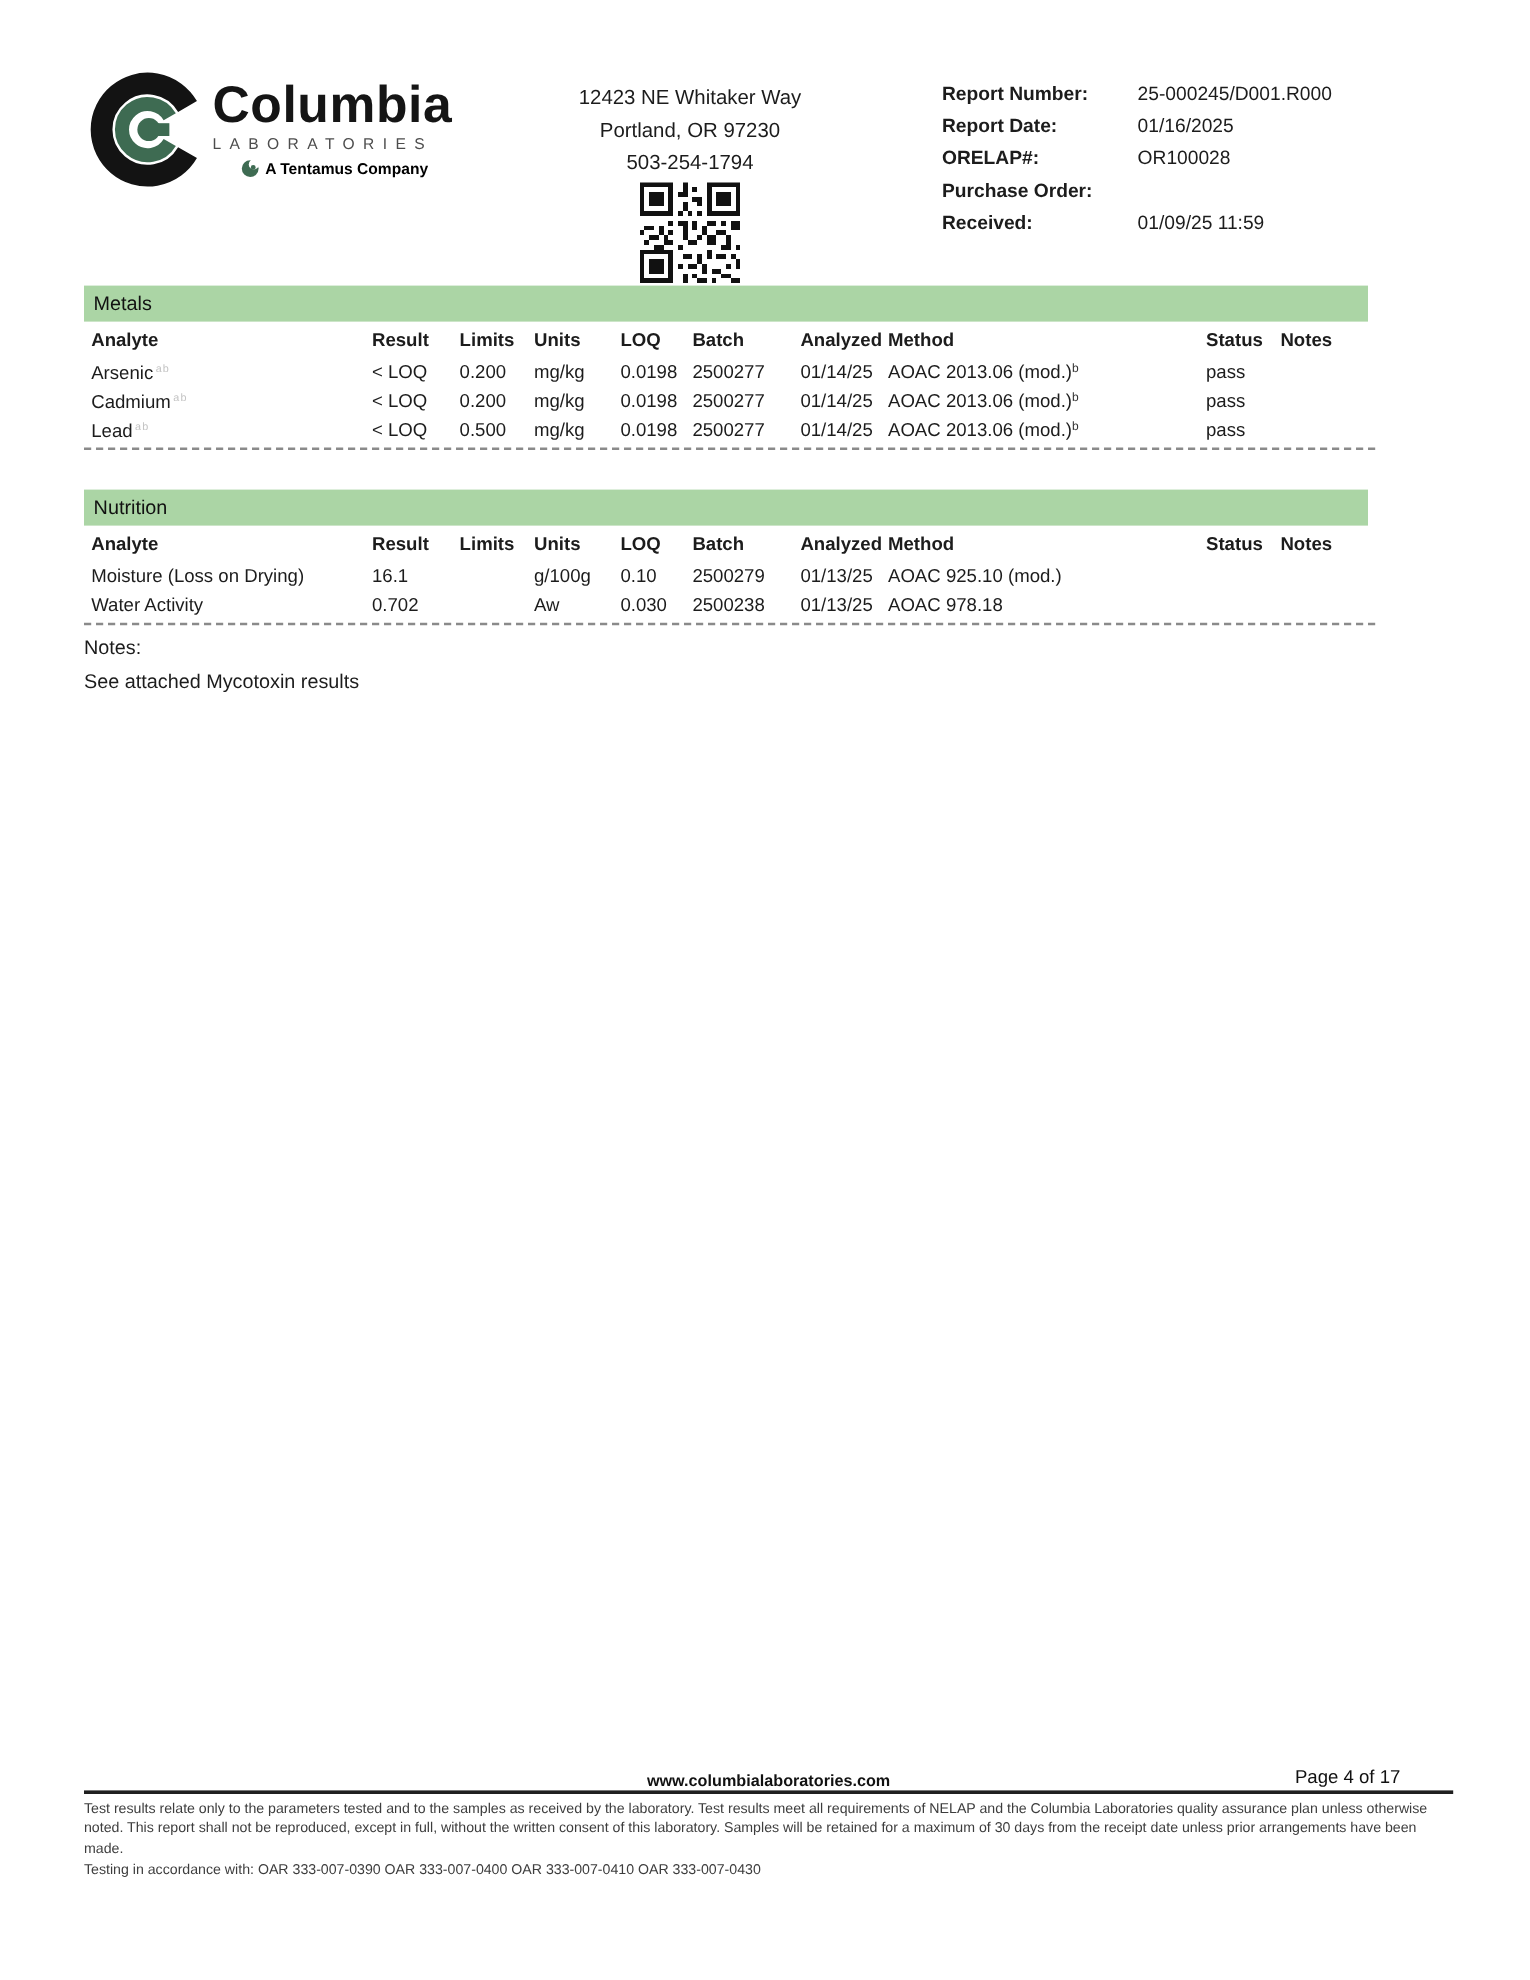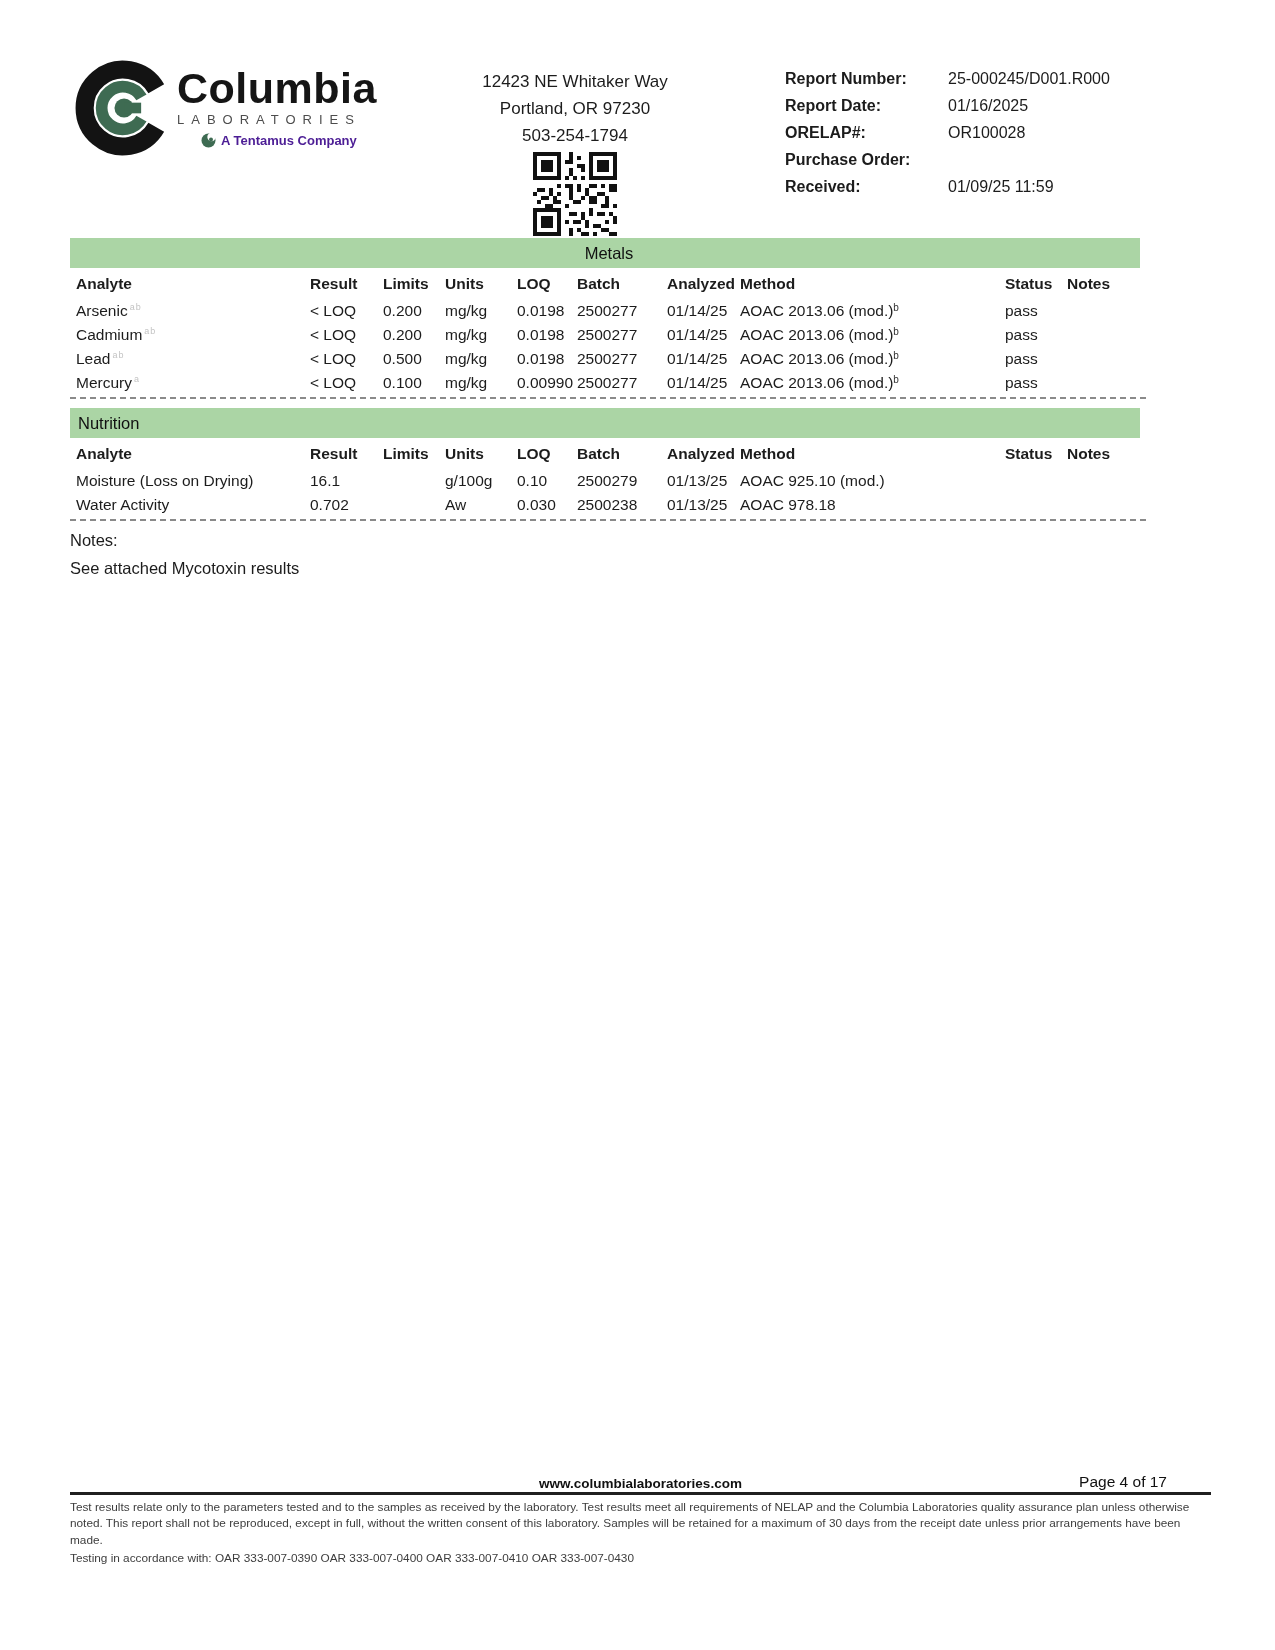--- a/index.html
+++ b/index.html
@@ -10,21 +10,21 @@
     overflow:hidden;
   }
 
   
   .hdr-left { position:absolute; top:60px; left:75px; display:flex; align-items:flex-start; }
   .logo-mark { width:96px; height:96px; }
   .logo-text { margin-left:6px; padding-top:6px; }
   .logo-name { font-size:43px; font-weight:bold; color:#151515; letter-spacing:0.5px; line-height:44px; }
   .logo-sub  { font-size:13px; color:#4d4d4d; letter-spacing:7px; margin-top:2px; }
   .logo-tag  { display:flex; align-items:center; gap:5px; margin-top:6px; margin-left:24px; }
-  .logo-tag-text { font-size:13px; font-weight:bold; color:#4c1d95; }
+  .logo-tag-text { font-size:13px; font-weight:bold; color:#000000; }
 
   .hdr-center { position:absolute; top:68px; left:400px; width:350px; text-align:center; }
   .addr-line { font-size:17px; line-height:27px; color:#1c1c1c;text-align:center; }
   .qr-wrap { margin-top:3px; }
   .qr-svg { width:84px; height:84px; }
 
   .hdr-right { position:absolute; top:70px; left:785px; width:400px;
     display:grid; grid-template-columns:163px auto; row-gap:9px; font-size:16px; }
   .ri-label { font-weight:bold; }
   .ri-value { }
@@ -180,21 +180,21 @@
     <div class="ri-value">01/16/2025</div>
     <div class="ri-label">ORELAP#:</div>
     <div class="ri-value">OR100028</div>
     <div class="ri-label">Purchase Order:</div>
     <div class="ri-value"></div>
     <div class="ri-label">Received:</div>
     <div class="ri-value">01/09/25  11:59</div>
   </div>
 
   <div class="section" style="top:238px;">
-    <div class="section-bar" style="background:#abd5a5;text-align:center;">Metals</div>
+    <div class="section-bar" style="background:#abd5a5;">Metals</div>
     <table class="results">
       <colgroup>
         <col class="c-analyte">
           <col class="c-result">
           <col class="c-limits">
           <col class="c-units">
           <col class="c-loq">
         <col class="c-batch">
           <col class="c-analyzed">
           <col class="c-method">
@@ -239,32 +239,20 @@
           <td><span>AOAC 2013.06 (mod.)</span><sup class="msup">b</sup></td>
           <td>pass</td>
           <td></td>
         </tr>
         <tr>
           <td class="c-analyte"><span>Lead</span><sup class="fnote">ab</sup></td>
           <td>&lt; LOQ</td>
           <td>0.500</td>
           <td>mg/kg</td>
           <td>0.0198</td>
-          <td>2500277</td>
-          <td>01/14/25</td>
-          <td><span>AOAC 2013.06 (mod.)</span><sup class="msup">b</sup></td>
-          <td>pass</td>
-          <td></td>
-        </tr>
-        <tr>
-          <td class="c-analyte"><span>Mercury</span><sup class="fnote">a</sup></td>
-          <td>&lt; LOQ</td>
-          <td>0.100</td>
-          <td>mg/kg</td>
-          <td>0.00990</td>
           <td>2500277</td>
           <td>01/14/25</td>
           <td><span>AOAC 2013.06 (mod.)</span><sup class="msup">b</sup></td>
           <td>pass</td>
           <td></td>
         </tr>
       </tbody>
     </table>
     <div class="dashed"></div>
   </div>

